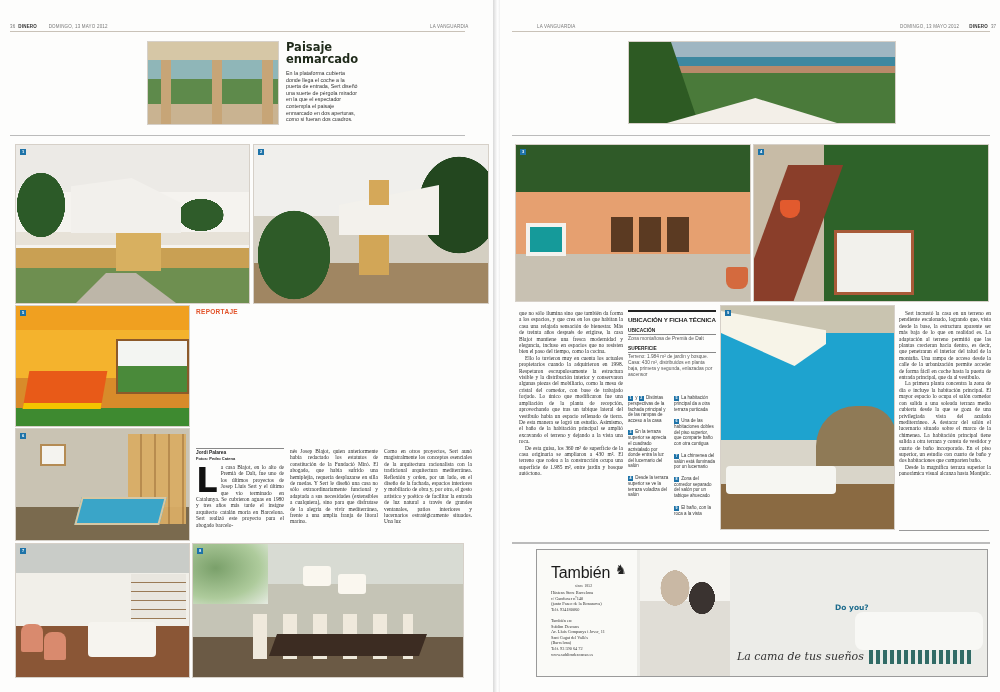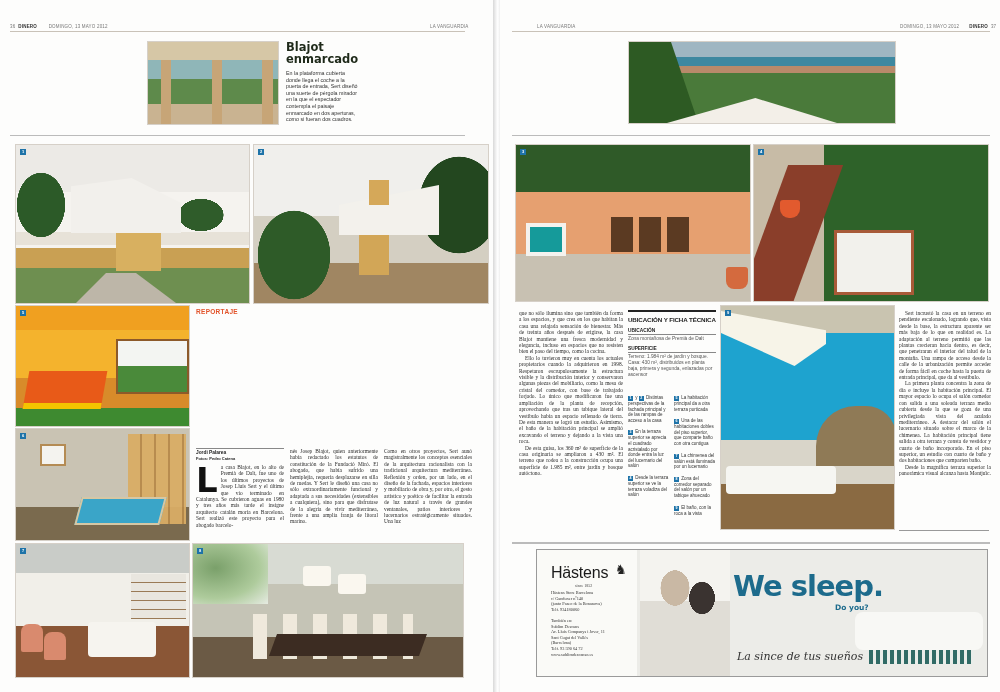--- a/index.html
+++ b/index.html
@@ -152,21 +152,21 @@
 <div class="page page-left">
   <div class="folio" style="left:10px;">
     <span>36</span>&nbsp;&nbsp;<b>DINERO</b>&nbsp;&nbsp;&nbsp;&nbsp;&nbsp;&nbsp;&nbsp;&nbsp;<span>DOMINGO, 13 MAYO 2012</span>
   </div>
   <div class="folio" style="left:430px;">LA VANGUARDIA</div>
   <div class="rule" style="left:10px; top:31px; width:455px;"></div>
 
 
   <div class="photo p-pergola"></div>
   <div style="position:absolute; left:286px; top:41px; width:180px;">
-    <div style="font-family:'DejaVu Sans',sans-serif; font-weight:bold; font-size:11.5px; line-height:12px; color:#1f2a1a; width:80px;">Blajot enmarcado</div>
+    <div style="font-family:'DejaVu Sans',sans-serif; font-weight:bold; font-size:11.5px; line-height:12px; color:#1f2a1a; width:80px;">Paisaje enmarcado</div>
     <div style="margin-top:5px; width:75px; font-size:5.3px; line-height:6.6px; color:#333;">En la plataforma cubierta donde llega el coche a la puerta de entrada, Sert diseñó una suerte de pérgola mirador en la que el espectador contempla el paisaje enmarcado en dos aperturas, como si fueran dos cuadros.</div>
   </div>
 
   <div class="rule" style="left:10px; top:135px; width:455px; background:#bbb;"></div>
 
   <div class="photo p-house1">
     <div class="wall"></div>
       <div class="base"></div>
       <div class="path"></div>
     <span class="num">1</span>
@@ -288,36 +288,35 @@
 <div class="col" style="left:899px; top:310px; width:92px;">
   <p>Sert incrustó la casa en un terreno en pendiente escalonado, logrando que, vista desde la base, la estructura aparente ser más baja de lo que en realidad es. La adaptación al terreno permitió que las plantas crecieran hacia dentro, es decir, que penetraran el interior del talud de la montaña. Una rampa de acceso desde la calle de la urbanización permite acceder de forma fácil en coche hasta la puerta de entrada principal, que da al vestíbulo.</p>
   <p>La primera planta concentra la zona de día e incluye la habitación principal. El mayor espacio lo ocupa el salón comedor con salida a una soleada terraza medio cubierta desde la que se goza de una privilegiada vista del azulado mediterráneo. A destacar del salón el lucernario situado sobre el marco de la chimenea. La habitación principal tiene salida a otra terraza y consta de vestidor y cuarto de baño incorporado. En el piso superior, un estudio con cuarto de baño y dos habitaciones que comparten baño.</p>
   <p>Desde la magnífica terraza superior la panorámica visual alcanza hasta Montjuïc.</p>
 </div>
 <div class="rule" style="left:899px; top:530px; width:90px; background:#999;"></div>
 <div class="rule" style="left:512px; top:542px; width:478px; background:#bbb; height:2px;"></div>
 
 <div class="ad">
   <div class="left"></div>
-  <div class="brand">Hästens</div>
+  <div class="brand">También</div>
   <div class="horse">♞</div>
   <div class="since">since 1852</div>
   <div class="addr">Hästens Store Barcelona
 c/ Ganduxer nº140
 (junto Paseo de la Bonanova)
 Telf. 934180060
 
 También en:
 Sublim Descans
 Av. Lluís Companys i Jover, 11
 Sant Cugat del Vallès
 (Barcelona)
 Telf. 93 590 64 72
 www.sublimdescanso.es</div>
   <div class="couple"></div>
-  <div class="we-sleep">We sleep.</div>
   <div class="do-you">Do you?</div>
   <div class="bed">
       <div class="box"></div>
       <div class="top"></div>
     </div>
-  <div class="tagline">La since de tus sueños</div>
+  <div class="tagline">La cama de tus sueños</div>
 </div>
 
 </body></html>

